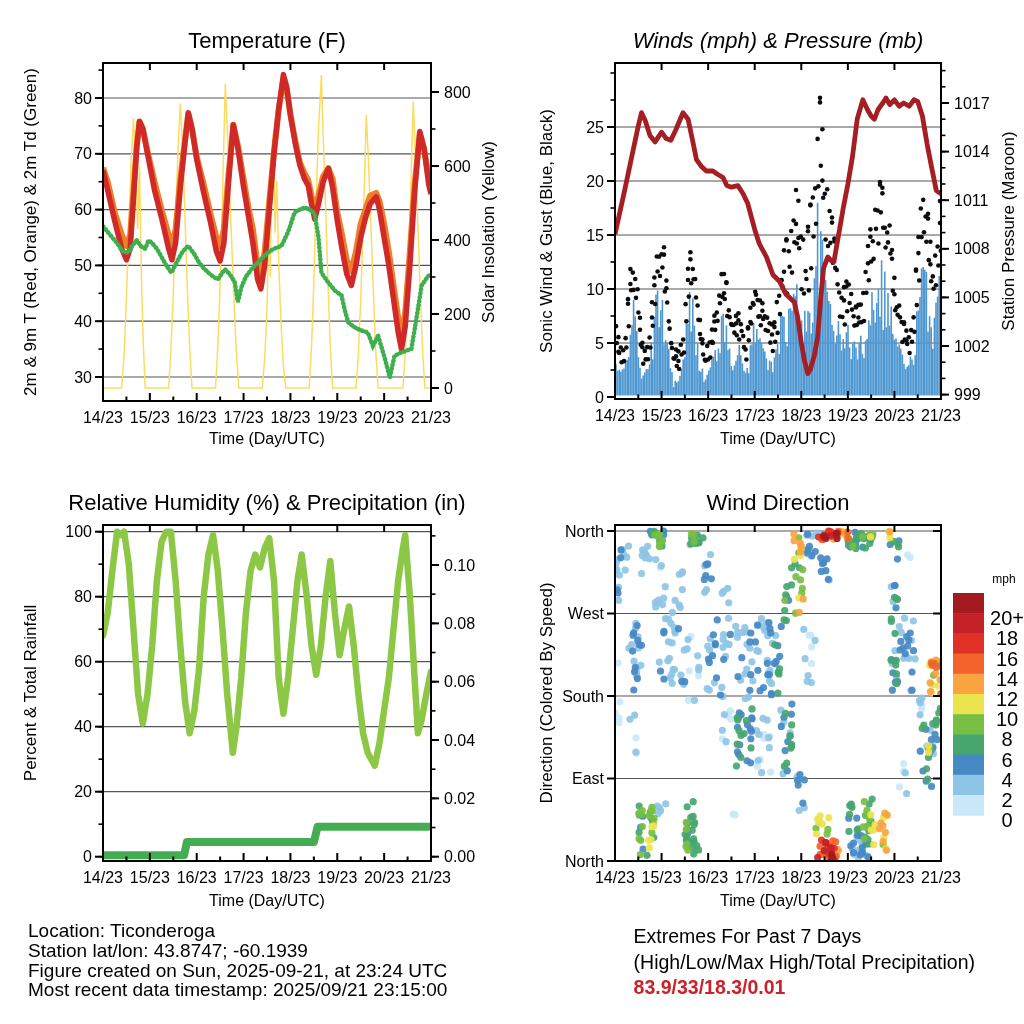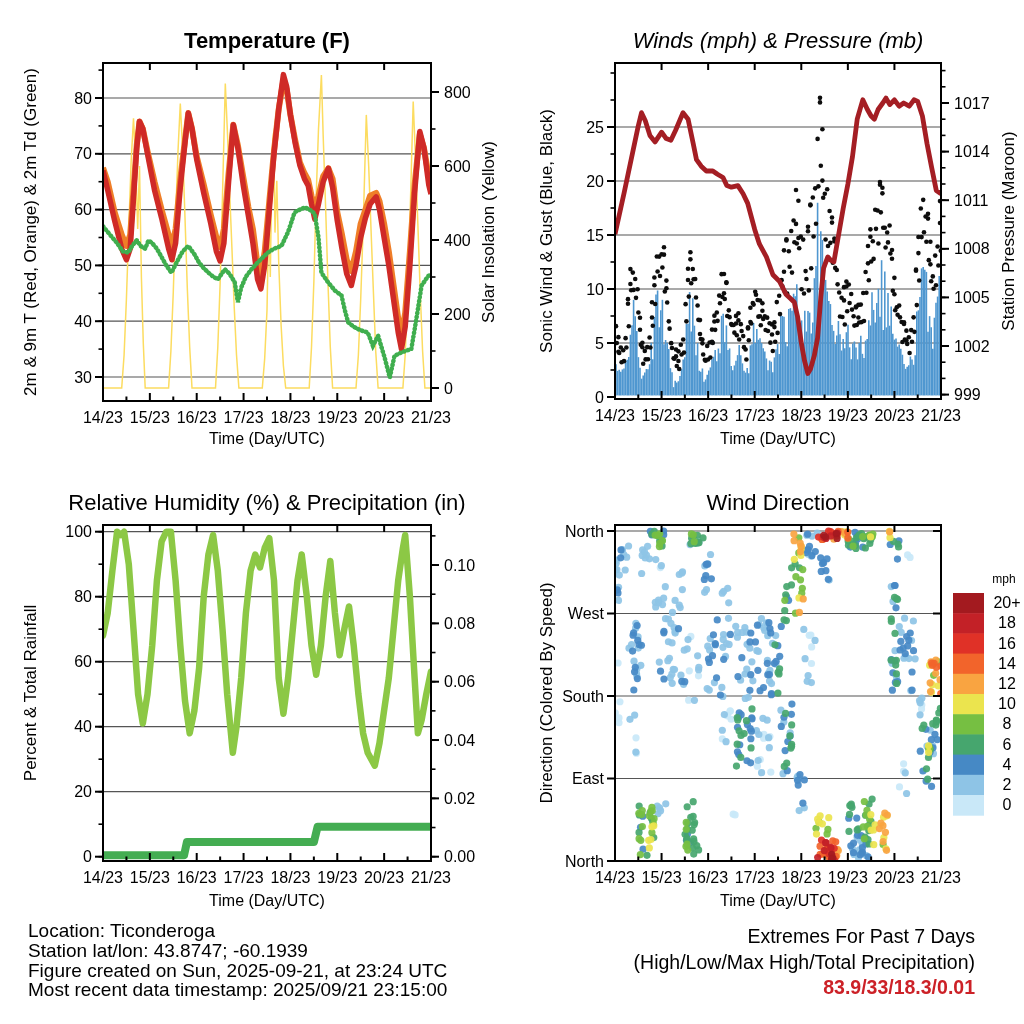--- a/index.html
+++ b/index.html
@@ -4,24 +4,24 @@
 <style>
   html,body{margin:0;padding:0;background:#fff;}
   .stage{position:relative;width:1024px;height:1024px;background:#fff;
          font-family:"Liberation Sans","DejaVu Sans",sans-serif;color:#000;overflow:hidden;}
   svg{position:absolute;left:0;top:0;}
   .t{position:absolute;white-space:nowrap;}
   .title{font-size:22px;transform:translateX(-50%);}
   .xlab{font-size:16px;transform:translateX(-50%);}
   .vlab{font-size:17px;transform:translate(-50%,-50%) rotate(-90deg);}
   .footer{position:absolute;left:28px;top:921px;font-size:19px;line-height:19.8px;}
-  .extremes{position:absolute;right:49px;top:924px;text-align:right;font-size:19.5px;line-height:25.5px;}
+  .extremes{position:absolute;right:49px;top:924px;text-align:left;font-size:19.5px;line-height:25.5px;}
   .extreme-vals{font-weight:bold;}
   .legend-title{font-size:12px;transform:translateX(-50%);}
-  .legend-label{position:absolute;font-size:16px;transform:translate(-50%,-50%);}
+  .legend-label{position:absolute;font-size:20px;transform:translate(-50%,-50%);margin-top:15px;}
   .ticktext{font-size:16px;}
 </style>
 </head>
 <body>
 
 <div class="stage">
   <svg id="plot" width="1024" height="1024">
       <defs>
         <clipPath id="clip0">
           <rect x="103" y="63" width="328" height="338"></rect>
@@ -1651,21 +1651,21 @@
         <rect x="953" y="673.8" width="31" height="20.7" fill="#f9a441"></rect>
         <rect x="953" y="694" width="31" height="20.7" fill="#ebe44e"></rect>
         <rect x="953" y="714.2" width="31" height="20.7" fill="#76bf42"></rect>
         <rect x="953" y="734.4" width="31" height="20.7" fill="#46a66e"></rect>
         <rect x="953" y="754.6" width="31" height="20.7" fill="#4689c5"></rect>
         <rect x="953" y="774.8" width="31" height="20.7" fill="#8ec4e6"></rect>
         <rect x="953" y="795" width="31" height="20.7" fill="#c9e8f8"></rect>
       </g>
     </svg>
 
-  <div class="t title" style="left:267px;top:28px;font-weight:bold;">Temperature (F)</div>
+  <div class="t title" style="left:267px;top:28px;">Temperature (F)</div>
   <div class="t title" style="left:778px;top:28px;font-style:italic;">Winds (mph) &amp; Pressure (mb)</div>
   <div class="t title" style="left:267px;top:490px;">Relative Humidity (%) &amp; Precipitation (in)</div>
   <div class="t title" style="left:778px;top:490px;">Wind Direction</div>
 
   <div class="t xlab" style="left:267px;top:430px;">Time (Day/UTC)</div>
   <div class="t xlab" style="left:778px;top:430px;">Time (Day/UTC)</div>
   <div class="t xlab" style="left:267px;top:892px;">Time (Day/UTC)</div>
   <div class="t xlab" style="left:778px;top:892px;">Time (Day/UTC)</div>
 
   <div class="t vlab" style="left:31px;top:232px;">2m &amp; 9m T (Red, Orange) &amp; 2m Td (Green)</div>

